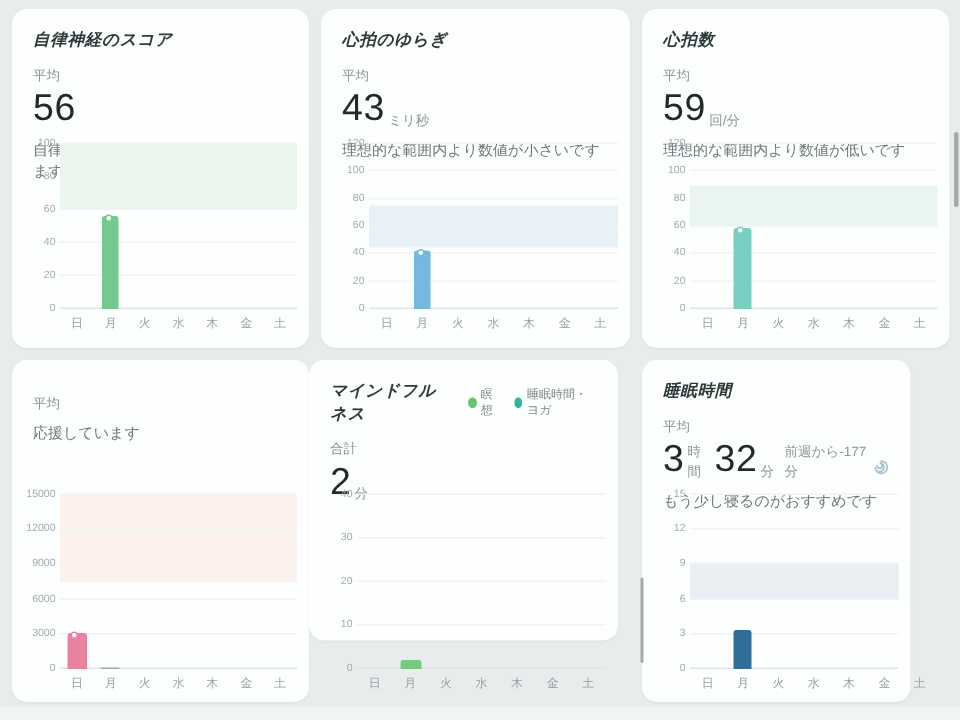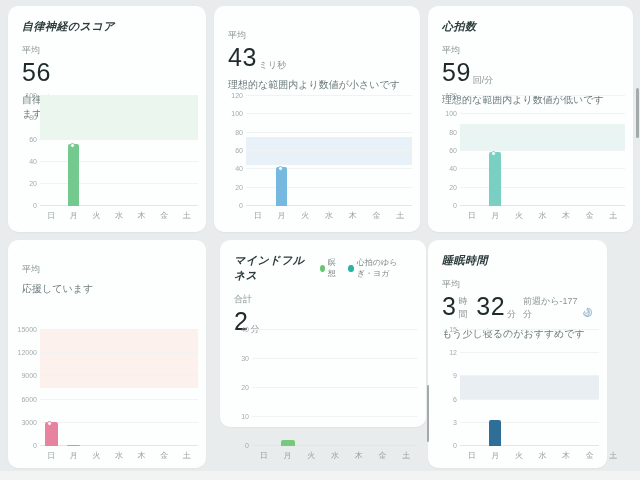--- a/index.html
+++ b/index.html
@@ -86,20 +86,23 @@
       <div class="xtick" style="left: 79px;">水</div>
       <div class="xtick" style="left: 101.571px;">木</div>
       <div class="xtick" style="left: 124.143px;">金</div>
       <div class="xtick" style="left: 146.714px;">土</div>
       <div class="bar" style="left: 28.3571px; width: 11px; height: 61.6px; bottom: 0px; background: rgb(116, 201, 142);"></div>
       <div class="marker" style="left: 29.8571px; bottom: 57.6px; border-color: rgb(116, 201, 142);"></div>
     </div>
 </div>
 
 <div class="card" style="left:214px;top:6px;width:206px;height:226px">
+  <div class="title-row">
+      <div class="card-title">心拍のゆらぎ</div>
+    </div>
   <div class="stat-label">平均</div>
   <div class="value-row">
     <span class="big">43</span>
     <span class="unit">ミリ秒</span>
   </div>
   <div class="subtitle">
       <span>理想的な範囲内より数値が小さいです</span>
     </div>
   <div class="chart chart-r1">
       <div class="band" style="background: rgb(233, 241, 248); bottom: 41.25px; height: 27.5px;"></div>
@@ -194,31 +197,31 @@
       <div class="xtick" style="left: 79px;">水</div>
       <div class="xtick" style="left: 101.571px;">木</div>
       <div class="xtick" style="left: 124.143px;">金</div>
       <div class="xtick" style="left: 146.714px;">土</div>
       <div class="bar" style="left: 4.78571px; width: 13px; height: 23.9733px; bottom: 0px; background: rgb(232, 131, 159);"></div>
       <div class="marker" style="left: 7.28571px; bottom: 19.9733px; border-color: rgb(232, 131, 159);"></div>
       <div class="bar" style="left: 27.3571px; width: 13px; height: 1.16px; bottom: 0px; background: rgb(163, 170, 170);"></div>
     </div>
 </div>
 
-<div class="card" style="left:220px;top:240px;width:206px;height:187px">
+<div class="card" style="left:206px;top:240px;width:206px;height:187px">
   <div class="title-row">
     <div class="card-title">マインドフルネス</div>
     <div class="legend">
       <div class="legend-item">
         <span class="legend-dot" style="background: rgb(102, 197, 110);"></span>
         <span class="legend-label">瞑想</span>
       </div>
       <div class="legend-item">
         <span class="legend-dot" style="background: rgb(44, 179, 161);"></span>
-        <span class="legend-label">心拍のゆらぎ・ヨガ</span>
+        <span class="legend-label">睡眠時間・ヨガ</span>
       </div>
     </div>
   </div>
   <div class="stat-label">合計</div>
   <div class="value-row">
     <span class="big">2</span>
     <span class="unit">分</span>
   </div>
   <div class="chart chart-r2">
       <div class="grid zero" style="bottom: 0px;"></div>

